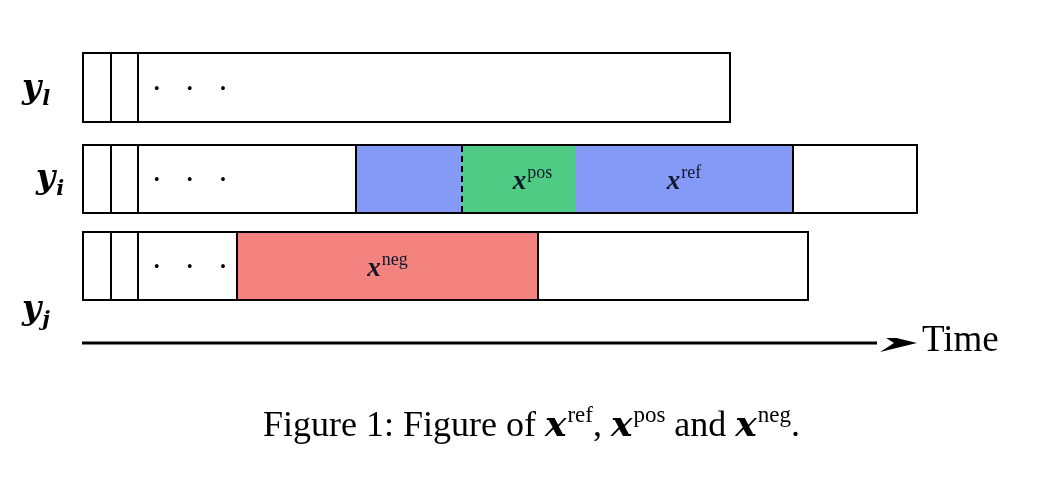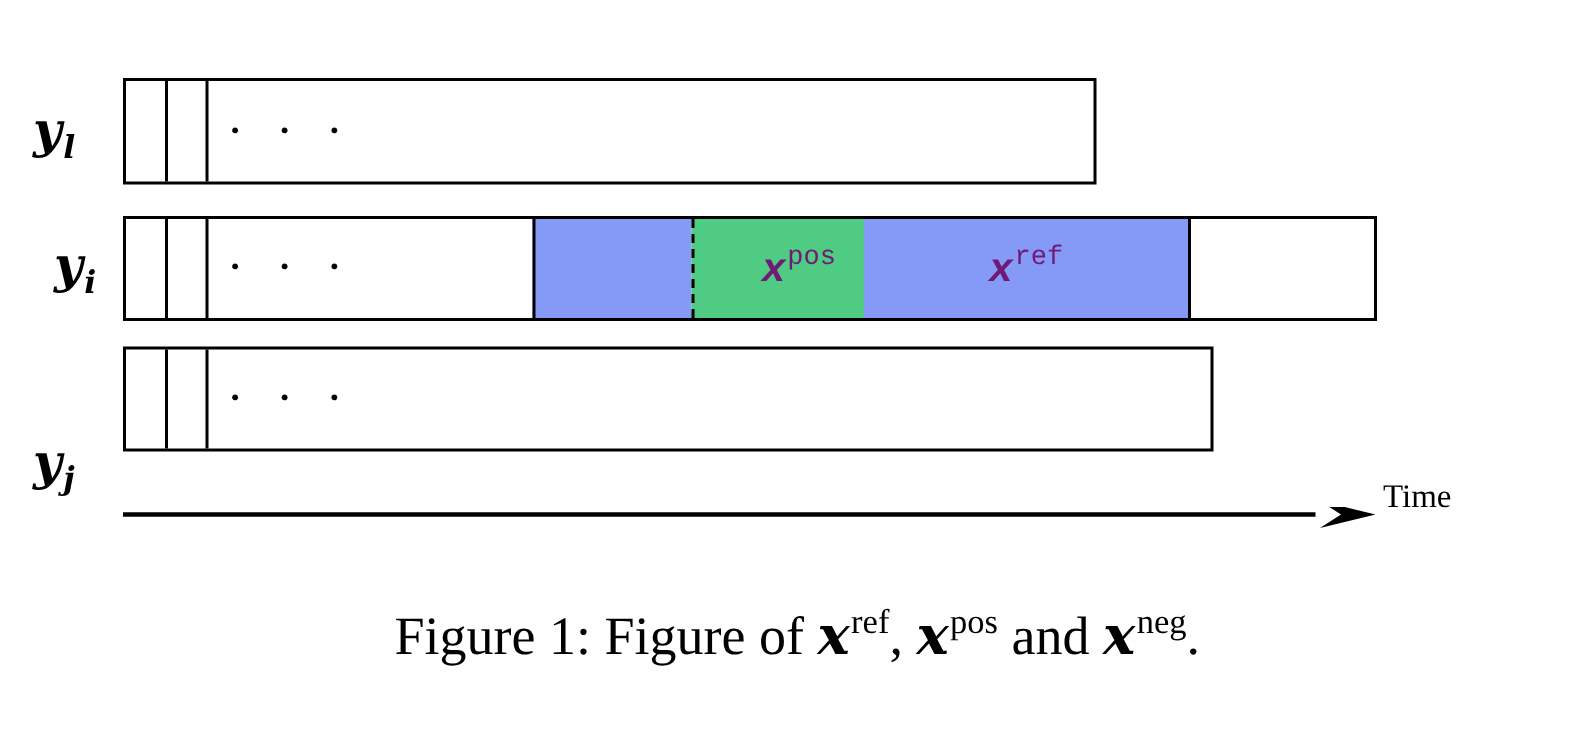--- a/index.html
+++ b/index.html
@@ -111,22 +111,22 @@
   }
   .seg-red {
     left: 152px;
     width: 303px;
     background: #f4827f;
     border-left: 2.5px solid #000;
     border-right: 2.5px solid #000;
   }
 
   .seg-label {
-    font-family: Liberation Mono, monospace;
-    color: #701a75;
+    font-family: Liberation Serif, serif;
+    color: #0f172a;
     font-size: 27px;
     line-height: 1;
     white-space: nowrap;
   }
   .seg-label .mathvar {
     font-style: italic;
     font-weight: bold;
   }
   .seg-label .sup {
     font-size: 18px;
@@ -144,21 +144,21 @@
     width: 835px;
     height: 18px;
   }
   #time-axis svg { display: block; }
 
   #time-label {
     position: absolute;
     left: 922px;
     top: 320px;
     font-family: "Liberation Serif", serif;
-    font-size: 22px;
+    font-size: 37px;
     line-height: 1;
     color: #000;
     white-space: nowrap;
   }
 
   
   #caption {
     position: absolute;
     left: 0;
     top: 402px;
@@ -221,20 +221,23 @@
     <div class="seg seg-blue-right">
       <span class="seg-label"><span class="mathvar">x</span><span class="sup">ref</span></span>
     </div>
   </div>
 
   <div class="bar" id="bar-yj">
     <div class="divider d1"></div>
     <div class="divider d2"></div>
     <div class="ellipsis">· · ·</div>
 
+    <div class="seg seg-red">
+      <span class="seg-label"><span class="mathvar">x</span><span class="sup">neg</span></span>
+    </div>
   </div>
 
   <div id="time-axis">
     <svg width="835" height="18" viewBox="0 0 835 18">
       <line x1="0" y1="5" x2="795" y2="5" stroke="#000" stroke-width="3"></line>
       <polygon points="798,-4 835,5 798,14 812,5" fill="#000"></polygon>
     </svg>
   </div>
 
   <div id="time-label">Time</div>

